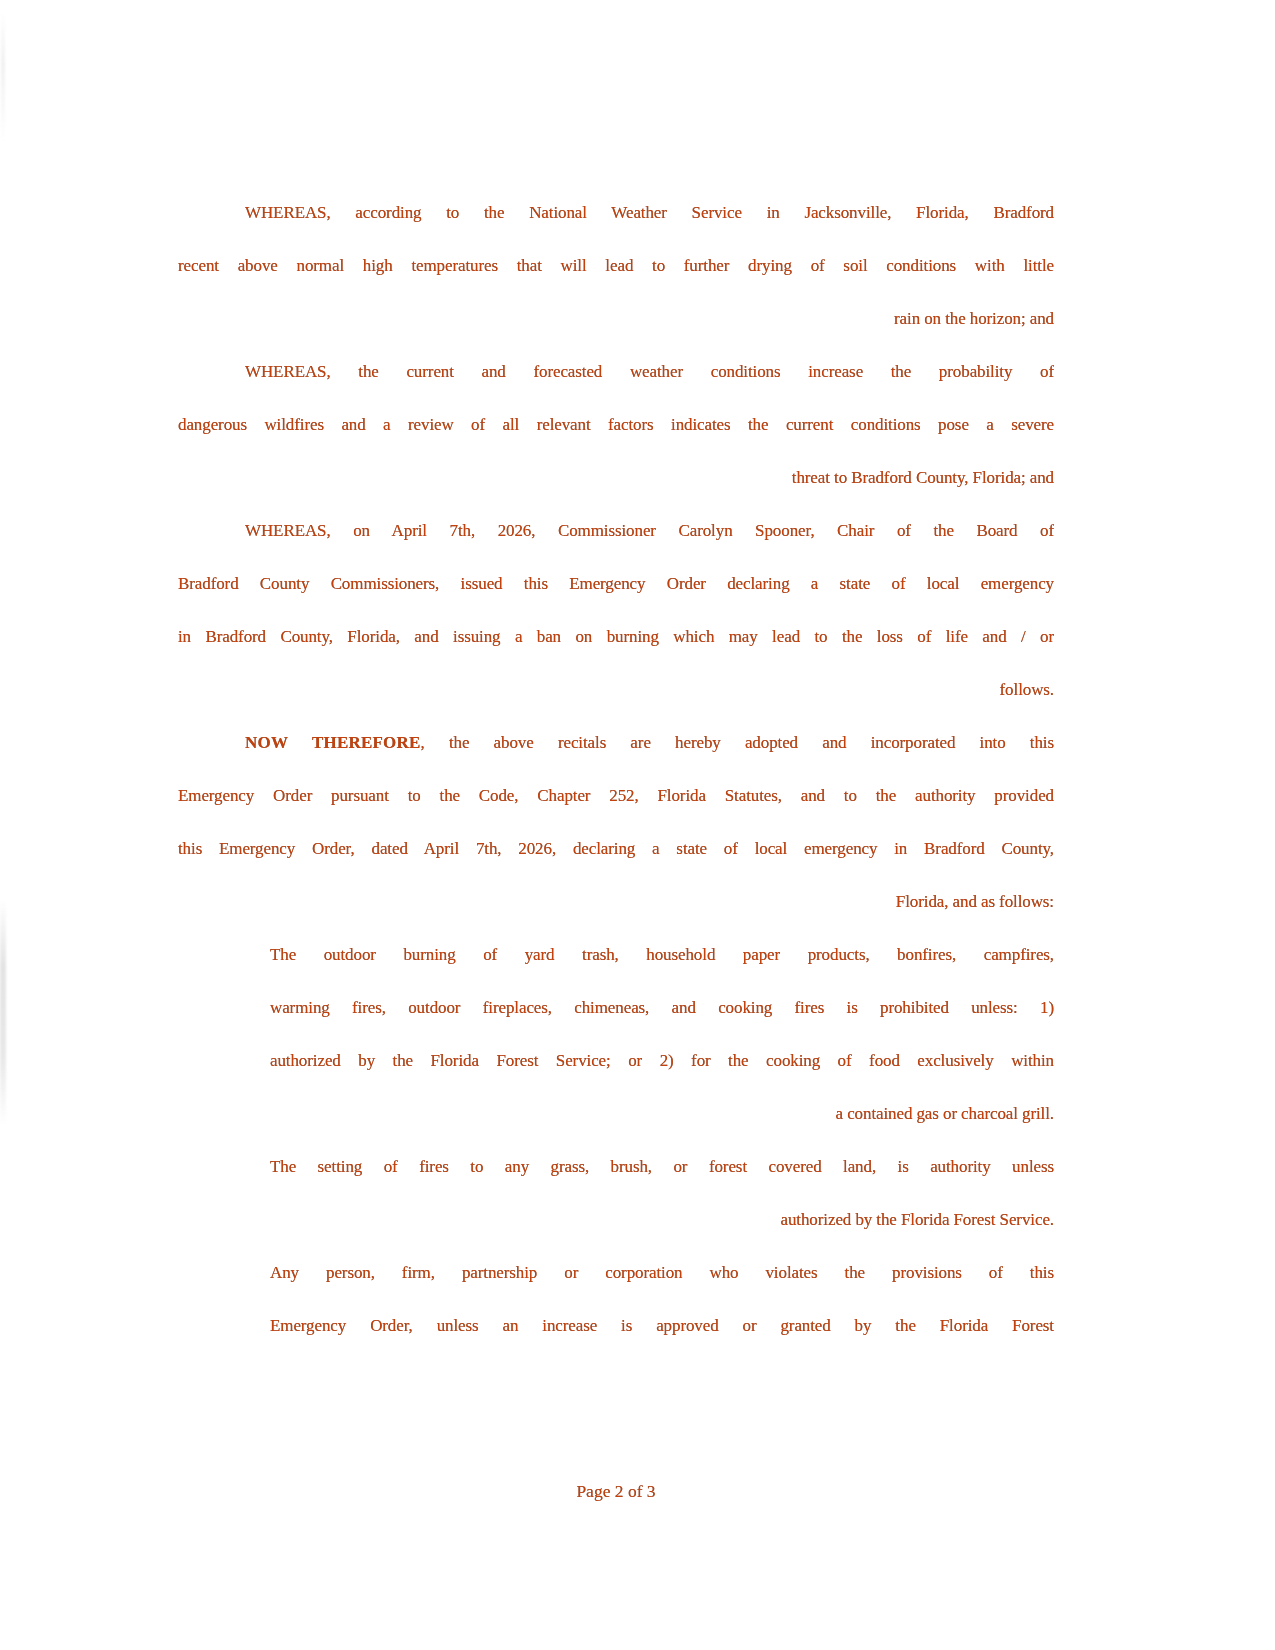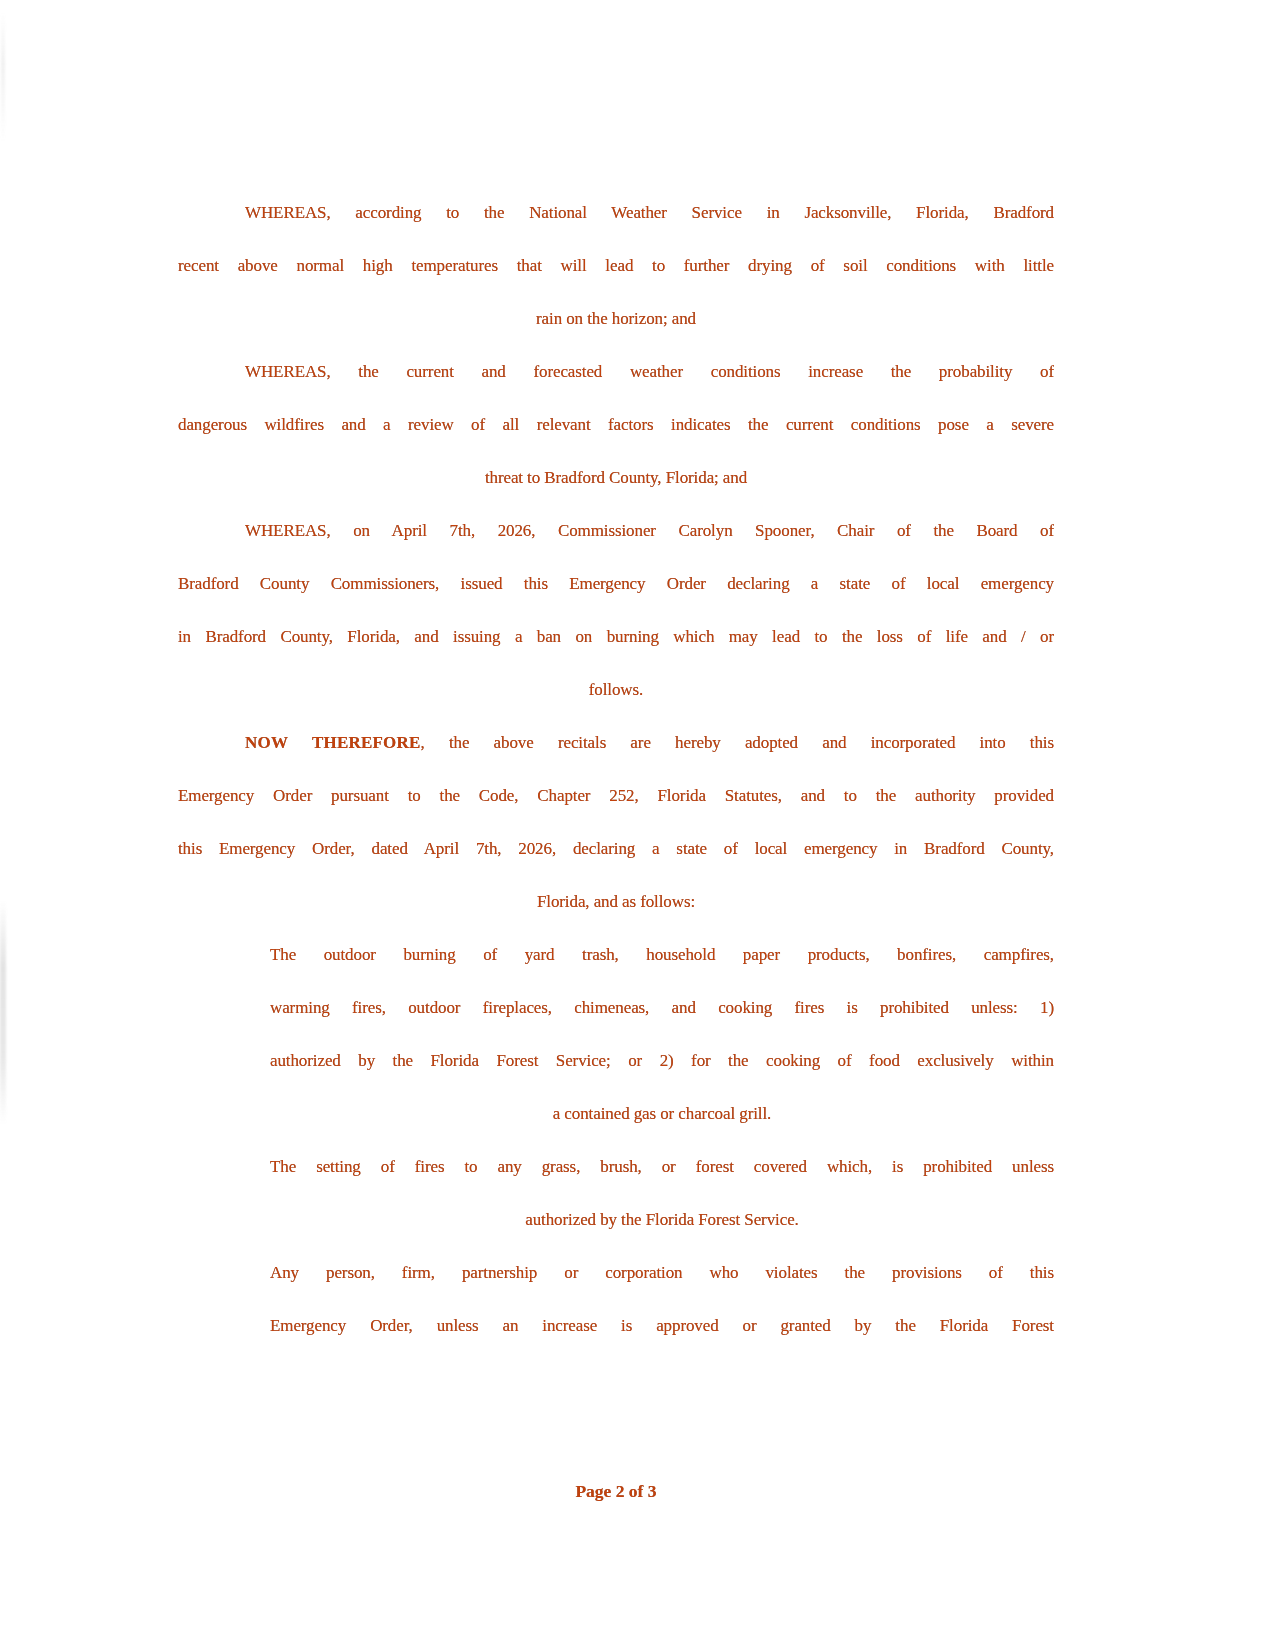--- a/index.html
+++ b/index.html
@@ -18,21 +18,21 @@
     left: 178px;
     top: 186px;
     width: 876px;
   }
   .line {
     height: 53px;
     line-height: 53px;
     font-size: 17px;
     letter-spacing: -0.1px;
     overflow: hidden;
-    text-align: center;
+    text-align: right;
     text-shadow: 0 0 0.6px rgba(70,70,70,0.65);
     white-space: normal;
   }
   .line.just {
     text-align: justify;
     text-align-last: justify;
   }
   .line.first { text-indent: 67px; }
   .line.item {
     position: relative;
@@ -43,21 +43,20 @@
   .footer {
     position: absolute;
     left: 178px;
     top: 1476px;
     width: 876px;
     height: 30px;
     line-height: 30px;
     text-align: center;
     font-size: 17.5px;
     text-shadow: 0 0 0.6px rgba(70,70,70,0.65);
-    font-weight: bold;
   }
   .scan-edge-mid {
     position: absolute;
     left: 0;
     top: 900px;
     width: 6px;
     height: 225px;
     background: linear-gradient(to bottom, rgba(130,130,130,0) 0%, rgba(130,130,130,0.22) 30%, rgba(130,130,130,0.18) 70%, rgba(130,130,130,0) 100%);
     filter: blur(1px);
   }
@@ -101,21 +100,21 @@
         <div class="line just">this Emergency Order, dated April 7th, 2026, declaring a state of local emergency in Bradford County,</div>
         <div class="line">Florida, and as follows:</div>
       </div>
       <div class="block">
         <div class="line just item">The outdoor burning of yard trash, household paper products, bonfires, campfires,</div>
         <div class="line just item">warming fires, outdoor fireplaces, chimeneas, and cooking fires is prohibited unless: 1)</div>
         <div class="line just item">authorized by the Florida Forest Service; or 2) for the cooking of food exclusively within</div>
         <div class="line item">a contained gas or charcoal grill.</div>
       </div>
       <div class="block">
-        <div class="line just item">The setting of fires to any grass, brush, or forest covered which, is prohibited unless</div>
+        <div class="line just item">The setting of fires to any grass, brush, or forest covered land, is authority unless</div>
         <div class="line item">authorized by the Florida Forest Service.</div>
       </div>
       <div class="block">
         <div class="line just item">Any person, firm, partnership or corporation who violates the provisions of this</div>
         <div class="line just item">Emergency Order, unless an increase is approved or granted by the Florida Forest</div>
       </div>
     </div>
 
   <div class="footer">Page 2 of 3</div>
 </div>

